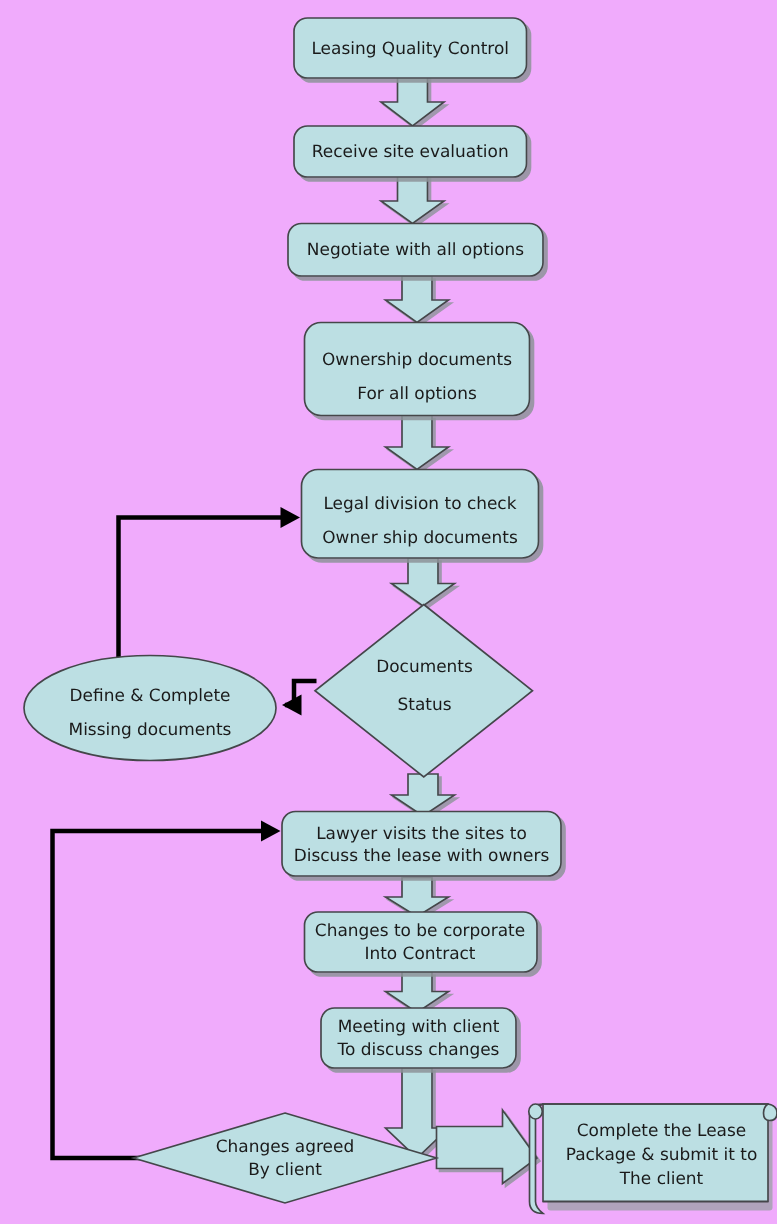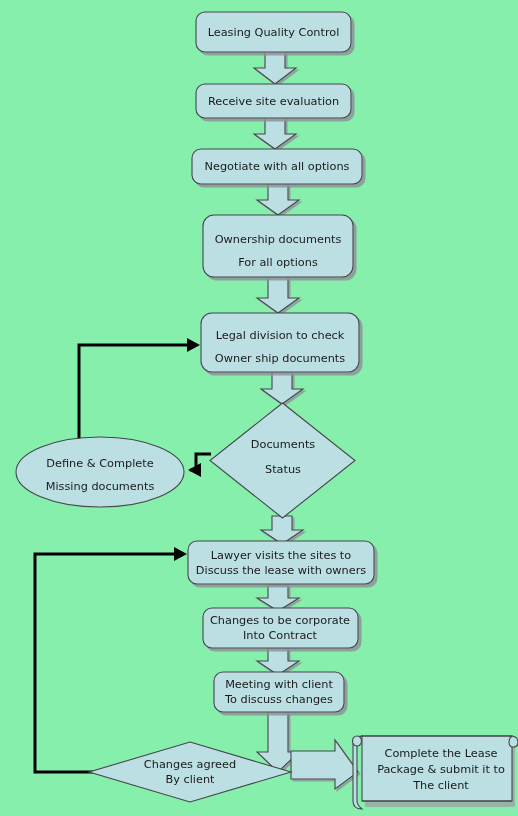--- a/index.html
+++ b/index.html
@@ -11,21 +11,21 @@
   body {
     width: 518px;
     height: 816px;
     font-family: "DejaVu Sans", sans-serif;
     overflow: hidden;
   }
   #canvas {
     position: relative;
     width: 518px;
     height: 816px;
-    background: #86efac;
+    background: #f0abfc;
   }
   #flow-svg {
     position: absolute;
     left: 0;
     top: 0;
     width: 518px;
     height: 816px;
   }
   .node-label {
     font-family: "DejaVu Sans", sans-serif;

